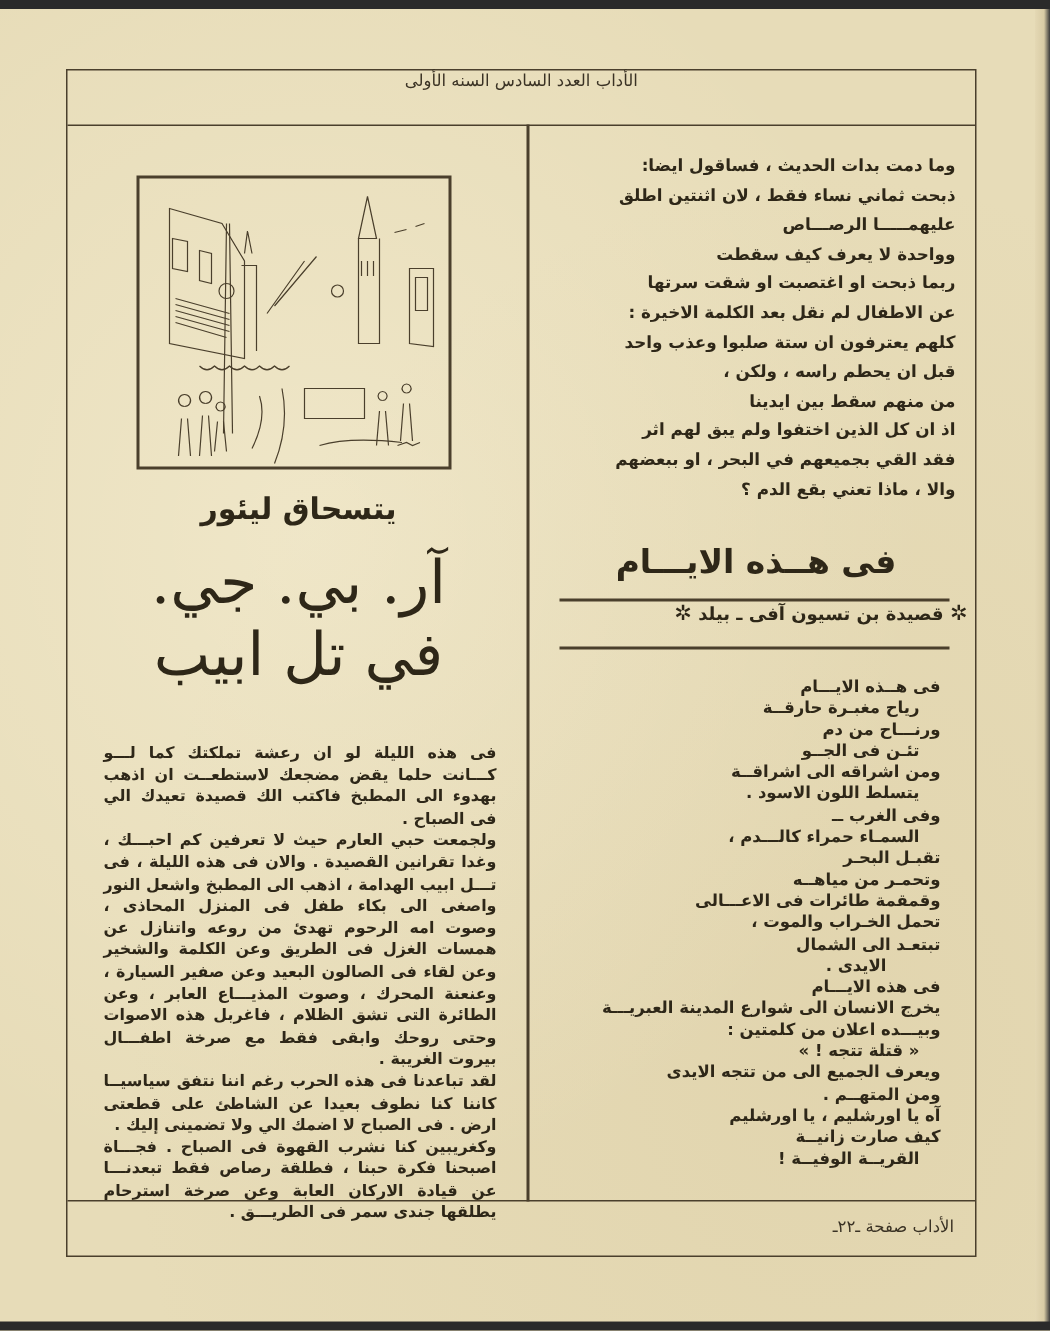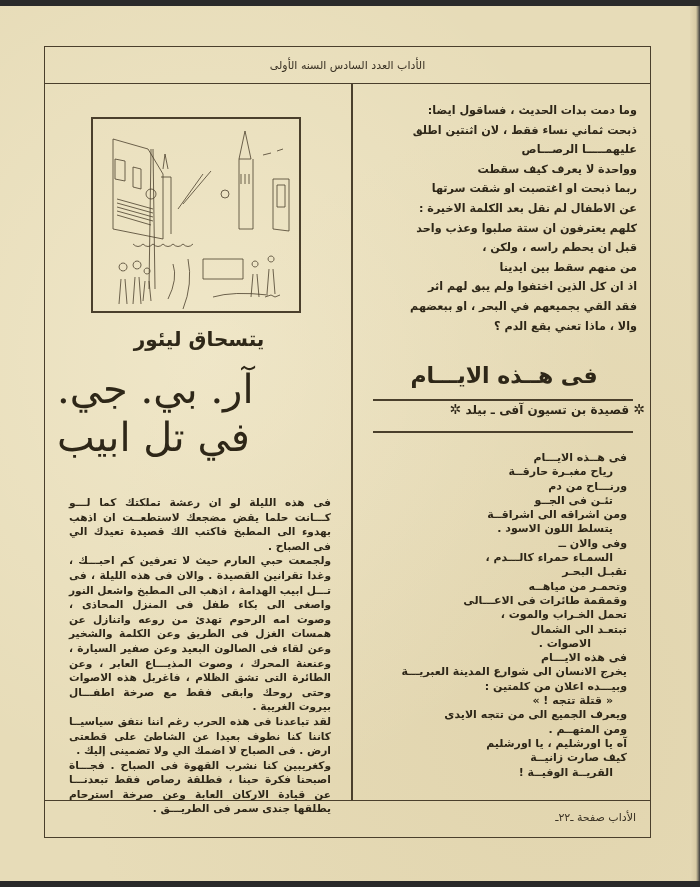--- a/index.html
+++ b/index.html
@@ -2,40 +2,40 @@
 <html><head>
 <meta charset="utf-8">
 <style>
   html,body{margin:0;padding:0;}
   body{width:700px;height:887px;background:#2a2a2a;position:relative;overflow:hidden;font-family:"DejaVu Sans",sans-serif;}
   .page{position:absolute;left:0;top:6px;width:690px;height:875px;background:#e7dcb8;
     background-image:radial-gradient(ellipse at 30% 40%,rgba(255,250,230,.35),rgba(0,0,0,0) 60%),
                      radial-gradient(ellipse at 80% 80%,rgba(200,180,130,.18),rgba(0,0,0,0) 60%);}
   .page-edge{position:absolute;right:0;top:6px;width:10px;height:875px;background:linear-gradient(90deg,#e4d8b4,#d8cba5 60%,#3a3a3a);}
   .frame{position:absolute;left:44px;top:40px;width:607px;height:792px;border:1.5px solid #4a3f2c;box-sizing:border-box;}
-  .header{position:absolute;left:0;top:0;width:100%;height:36px;border-bottom:1.5px solid #4a3f2c;display:flex;align-items:center;justify-content:center;direction:rtl;}
+  .header{position:absolute;left:0;top:0;width:100%;height:36px;border-bottom:1.5px solid #4a3f2c;display:flex;justify-content:center;direction:rtl;}
   .header span{font-size:11px;color:#3a3224;letter-spacing:.5px;}
   .footer{position:absolute;left:0;bottom:0;width:100%;height:36px;border-top:1.5px solid #4a3f2c;direction:rtl;}
   .footer span{position:absolute;right:14px;top:10px;font-size:11px;color:#3a3224;text-align:center;}
   .divider{position:absolute;left:306px;top:36px;width:1.5px;height:718px;background:#4a3f2c;}
   .col-right{position:absolute;left:318px;top:36px;width:282px;height:718px;direction:rtl;color:#2e2718;}
   .col-left{position:absolute;left:12px;top:36px;width:284px;height:718px;direction:rtl;color:#2e2718;}
   .verse{position:absolute;right:8px;top:18px;width:262px;font-size:11.2px;line-height:19.6px;font-weight:bold;text-align:right;}
   .verse div{white-space:nowrap;text-align:right;}
   .poem-title{position:absolute;right:0;left:0;top:280px;text-align:center;font-size:22px;font-weight:bold;letter-spacing:3px;}
   .rule{position:absolute;left:10px;right:12px;height:1.5px;background:#4a3f2c;}
   .subtitle{position:absolute;left:0;right:0;top:318px;text-align:right;font-size:12px;font-weight:bold;}
   .subtitle .star{font-size:14px;}
   .poem{position:absolute;right:18px;top:368px;width:240px;font-size:11px;line-height:14.3px;font-weight:bold;text-align:right;}
   .poem div{white-space:nowrap;}
   .poem .i1{padding-right:14px;}
   .poem .i2{padding-right:36px;}
   .illus{position:absolute;left:34px;top:34px;width:210px;height:196px;border:2px solid #4a3f2c;box-sizing:border-box;overflow:hidden;}
   .author{position:absolute;left:0;right:0;top:244px;text-align:center;font-size:20px;font-weight:bold;}
-  .title-big{position:absolute;left:0;right:0;top:282px;text-align:left;font-size:40px;line-height:48px;font-family:"DejaVu Serif",serif;}
+  .title-big{position:absolute;left:0;right:0;top:282px;text-align:center;font-size:40px;line-height:48px;font-family:"DejaVu Serif",serif;}
   .prose{position:absolute;left:12px;top:412px;width:262px;font-size:10.6px;line-height:14.6px;font-weight:bold;text-align:justify;}
   .prose p{margin:0;}
 </style>
 </head>
 <body>
 
 <div class="page">
   <div class="frame">
     <div class="header">
       <span>الأداب العدد السادس السنه الأولى</span>
@@ -68,28 +68,28 @@
       </div>
       <div class="rule" style="top:348px;"></div>
 
       <div class="poem">
         <div>فى هــذه الايـــام</div>
         <div class="i1">رياح مغبـرة حارقــة</div>
         <div>ورنـــاح من دم</div>
         <div class="i1">تئـن فى الجــو</div>
         <div>ومن اشراقه الى اشراقــة</div>
         <div class="i1">يتسلط اللون الاسود .</div>
-        <div>وفى والان ــ</div>
+        <div>وفى الغرب ــ</div>
         <div class="i1">السمـاء حمراء كالـــدم ،</div>
         <div>تقبـل البحـر</div>
         <div>وتحمـر من مياهــه</div>
         <div>وقمقمة طائرات فى الاعـــالى</div>
         <div>تحمل الخـراب والموت ،</div>
         <div>تبتعـد الى الشمال</div>
-        <div class="i2">الاصوات .</div>
+        <div class="i2">الايدى .</div>
         <div>فى هذه الايـــام</div>
         <div>يخرج الانسان الى شوارع المدينة العبريـــة</div>
         <div>وبيـــده اعلان من كلمتين :</div>
         <div class="i1">« قتلة تتجه ! »</div>
         <div>ويعرف الجميع الى من تتجه الايدى</div>
         <div>ومن المتهــم .</div>
         <div>آه يا اورشليم ، يا اورشليم</div>
         <div>كيف صارت زانيــة</div>
         <div class="i1">القريــة الوفيــة !</div>
       </div>

